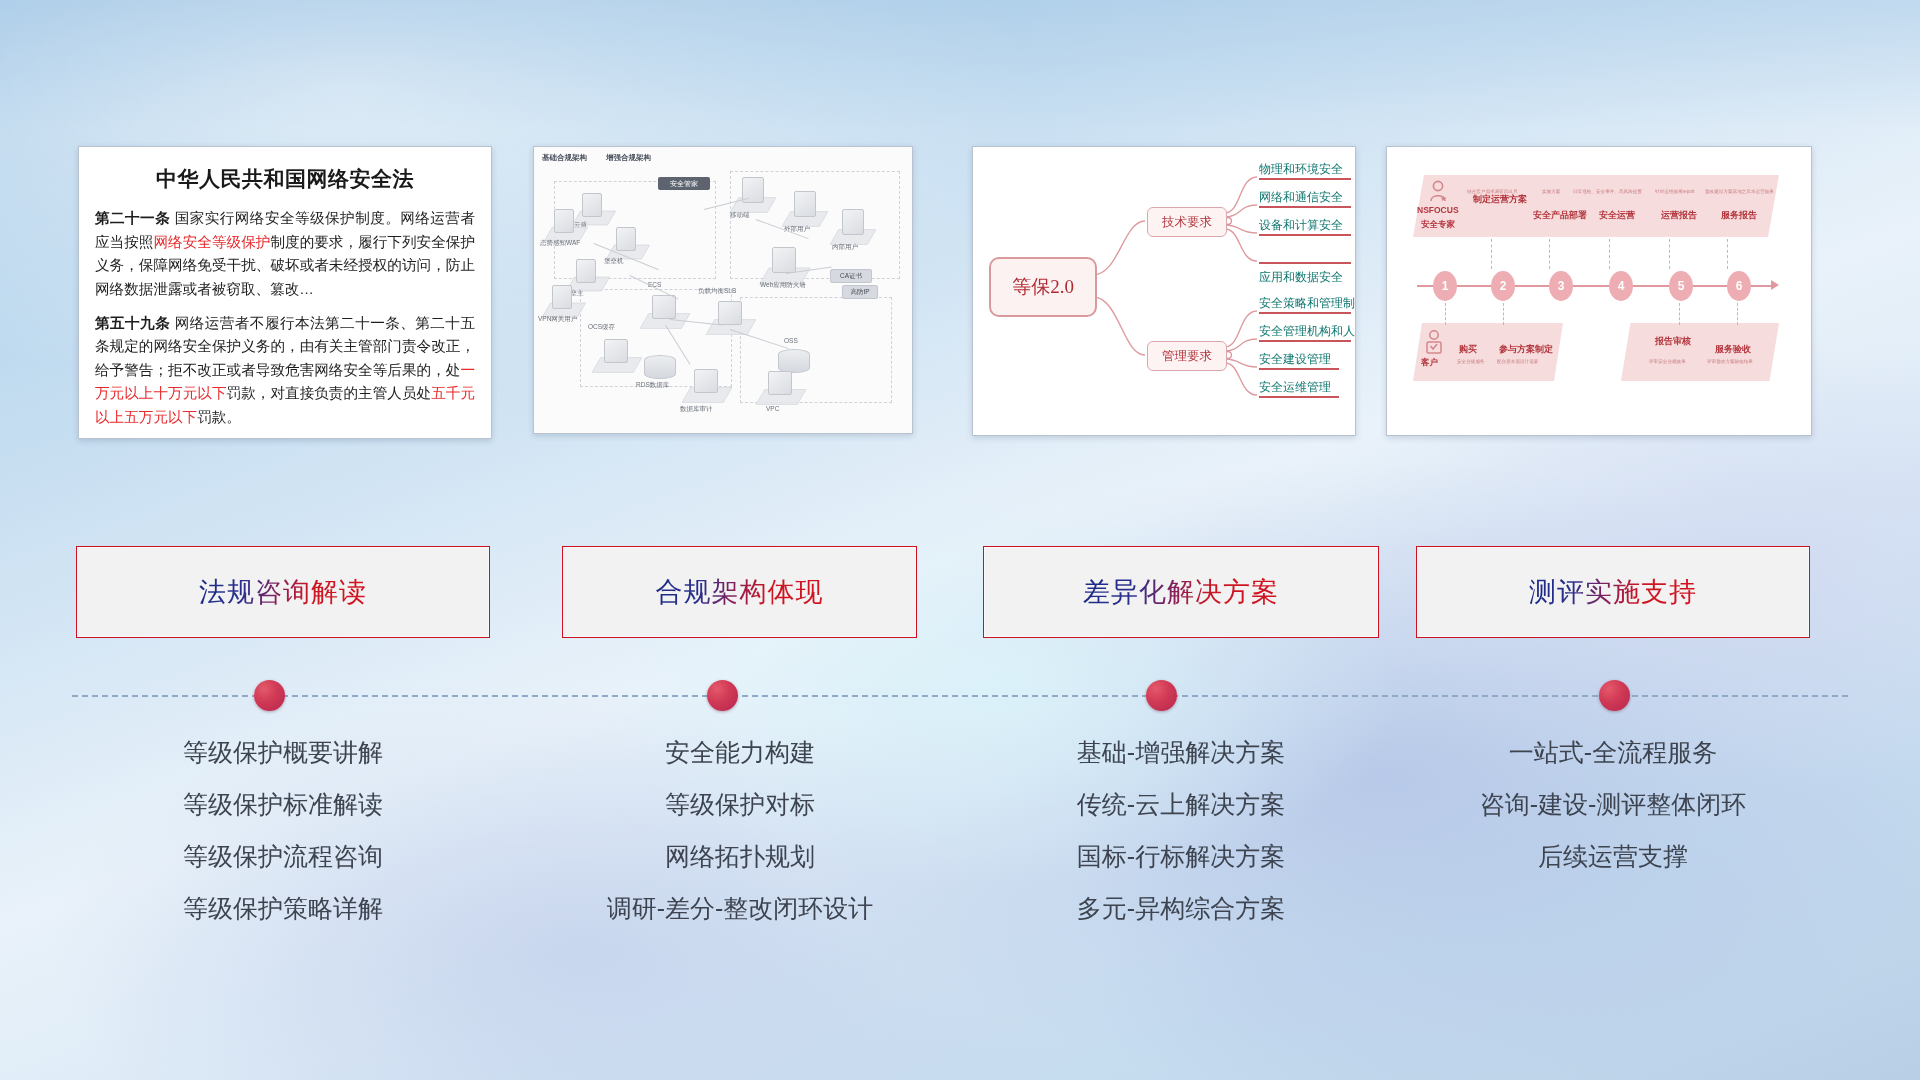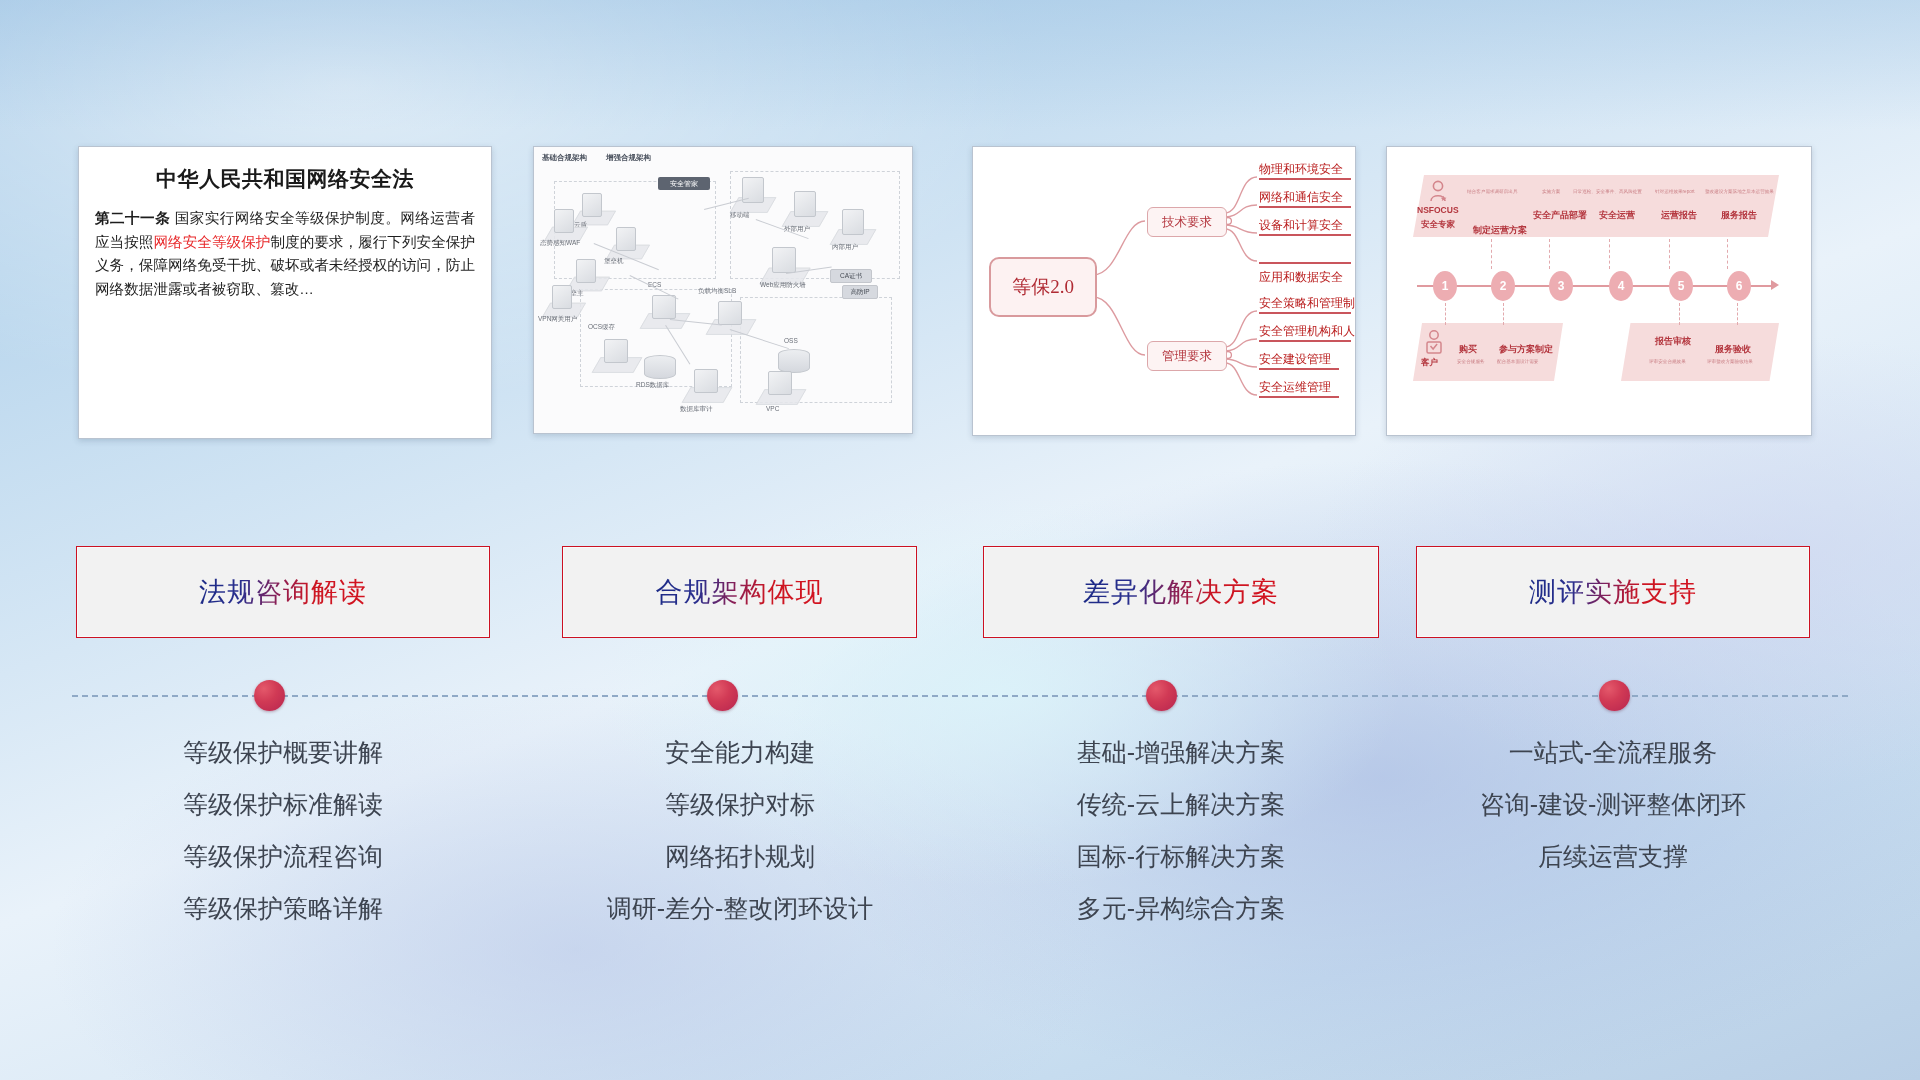--- a/index.html
+++ b/index.html
@@ -78,21 +78,21 @@
     border:2.5px solid #d99a9d;border-radius:10px;background:#fdf2f2;
     display:flex;align-items:center;justify-content:center;
     font-size:19px;color:#b02b34;font-family:"Liberation Serif","DejaVu Serif",serif;
   }
   .mm-node{
     position:absolute;width:78px;height:28px;border:1.6px solid #dca7aa;border-radius:6px;
     background:#fdf3f3;display:flex;align-items:center;justify-content:center;
     font-size:12.5px;color:#b4373f;font-family:"Liberation Serif","DejaVu Serif",serif;
   }
   .mm-leaf{
-    position:absolute;font-size:12px;color:#b91c1c;white-space:nowrap;
+    position:absolute;font-size:12px;color:#0f766e;white-space:nowrap;
     font-family:"Liberation Serif","DejaVu Serif",serif;
     padding-bottom:12px;
   }
   .mm-underline{position:absolute;height:1.6px;background:#c9555c;}
   .mm-svg{position:absolute;inset:0;}
 
   
   .tl{position:absolute;inset:0;background:#fff;}
   .tl .band{position:absolute;background:#f6dcdc;}
   .tl .band.top{
@@ -184,20 +184,23 @@
 
 <div id="page">
 
   <div class="cards">
 
     <div class="card card-1">
       <div class="law">
         <div class="law-title">中华人民共和国网络安全法</div>
         <p class="law-p">
           <b>第二十一条</b><span> 国家实行网络安全等级保护制度。网络运营者应当按照</span><span class="rd">网络安全等级保护</span><span>制度的要求，履行下列安全保护义务，保障网络免受干扰、破坏或者未经授权的访问，防止网络数据泄露或者被窃取、篡改…</span>
+        </p>
+        <p class="law-p">
+          <b>第五十九条</b><span>  网络运营者不履行本法第二十一条、第二十五条规定的网络安全保护义务的，由有关主管部门责令改正，给予警告；拒不改正或者导致危害网络安全等后果的，处</span><span class="rd">一万元以上十万元以下</span><span>罚款，对直接负责的主管人员处</span><span class="rd">五千元以上五万元以下</span><span>罚款。</span>
         </p>
       </div>
     </div>
 
     <div class="card card-2">
       <div class="arch">
         <div class="tag hdr" style="left:8px;top:6px;">基础合规架构</div>
         <div class="tag hdr" style="left:72px;top:6px;">增强合规架构</div>
 
         <div class="dash" style="left:20px;top:34px;width:160px;height:96px;"></div>
@@ -335,21 +338,21 @@
 
         <svg class="person" style="left:38px;top:32px;" width="26" height="26" viewBox="0 0 26 26">
           <circle cx="13" cy="7" r="4.6" fill="none" stroke="#d4868c" stroke-width="1.6"></circle>
           <path d="M6 22 C6 15, 20 15, 20 22" fill="none" stroke="#d4868c" stroke-width="1.6"></path>
           <path d="M18 18 l1.4 3 3.2.4 -2.4 2.1 .7 3.1 -2.9-1.6 -2.9 1.6 .7-3.1 -2.4-2.1 3.2-.4z" fill="#d4868c" transform="scale(.62) translate(12,9)"></path>
         </svg>
         <div class="ttl" style="left:30px;top:58px;font-size:8.5px;">NSFOCUS</div>
         <div class="ttl" style="left:34px;top:72px;font-size:8.5px;">安全专家</div>
 
         <div class="sub" style="left:80px;top:42px;">结合客户需求调研后出具</div>
-        <div class="ttl" style="left:86px;top:77px;">制定运营方案</div>
+        <div class="ttl" style="left:86px;top:46px;">制定运营方案</div>
 
         <div class="sub" style="left:155px;top:42px;">实施方案</div>
         <div class="ttl" style="left:146px;top:62px;">安全产品部署</div>
 
         <div class="sub" style="left:186px;top:42px;">日常巡检、安全事件、高风险处置</div>
         <div class="ttl" style="left:212px;top:62px;">安全运营</div>
 
         <div class="sub" style="left:268px;top:42px;">针对运维效果report</div>
         <div class="ttl" style="left:274px;top:62px;">运营报告</div>
 

